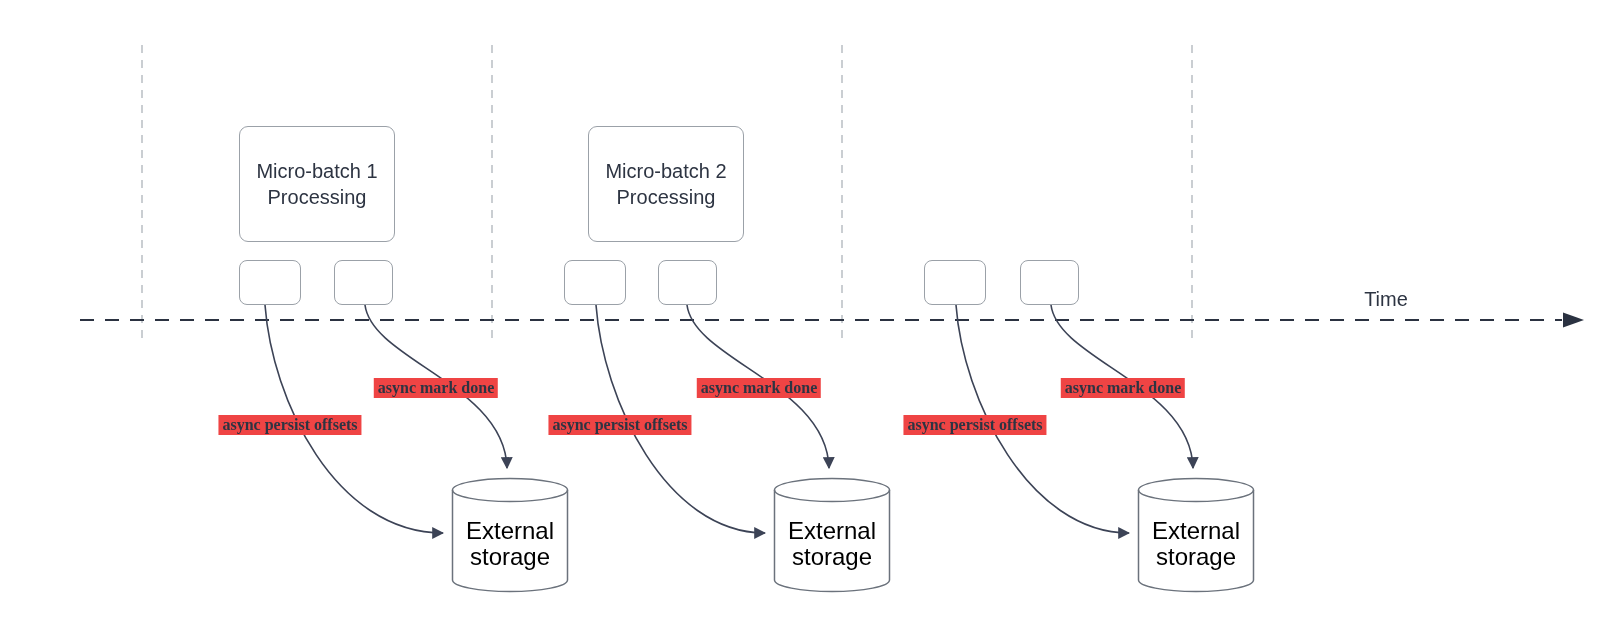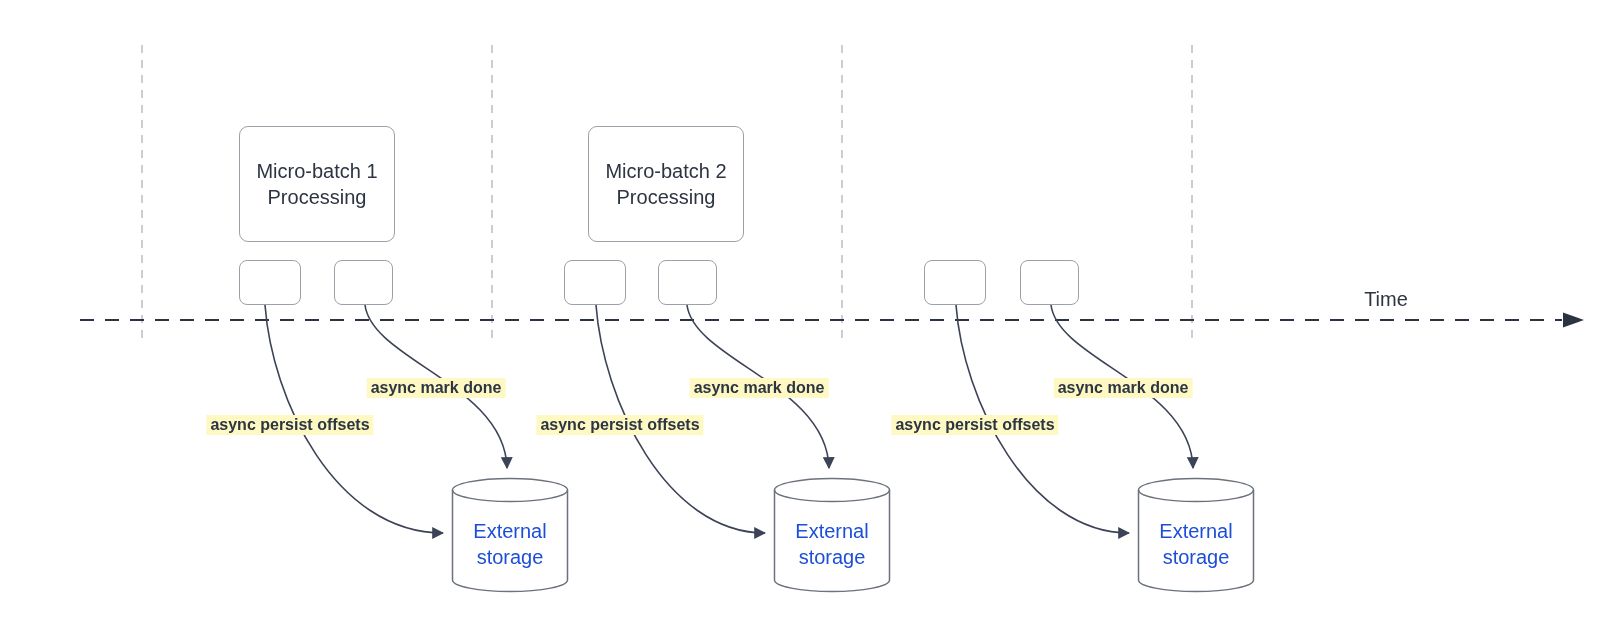--- a/index.html
+++ b/index.html
@@ -46,33 +46,34 @@
     width: 118px; height: 116px;
   }
   .cylinder svg { position: absolute; left: 0; top: 0; }
   .cylinder .cyl-text {
     position: absolute;
     left: 0; top: 24px; right: 0; bottom: 6px;
     display: flex;
     align-items: center;
     justify-content: center;
     text-align: center;
-    font-size: 20px;
+    font-size: 24px;
     line-height: 26px;
-    color: #1d4ed8;
+    color: #000000;
   }
   .edge-label {
     position: absolute;
     transform: translate(-50%, -50%);
     font-size: 16px;
     font-weight: bold;
     color: #2d3442;
-    background: #fef9c3;
+    background: #ef4444;
     padding: 1px 4px;
     white-space: nowrap;
+    font-family: Liberation Serif, serif;
   }
   .axis-label {
     position: absolute;
     transform: translate(-50%, -50%);
     font-size: 20px;
     color: #2d3442;
     white-space: nowrap;
   }
 </style>
 </head>

